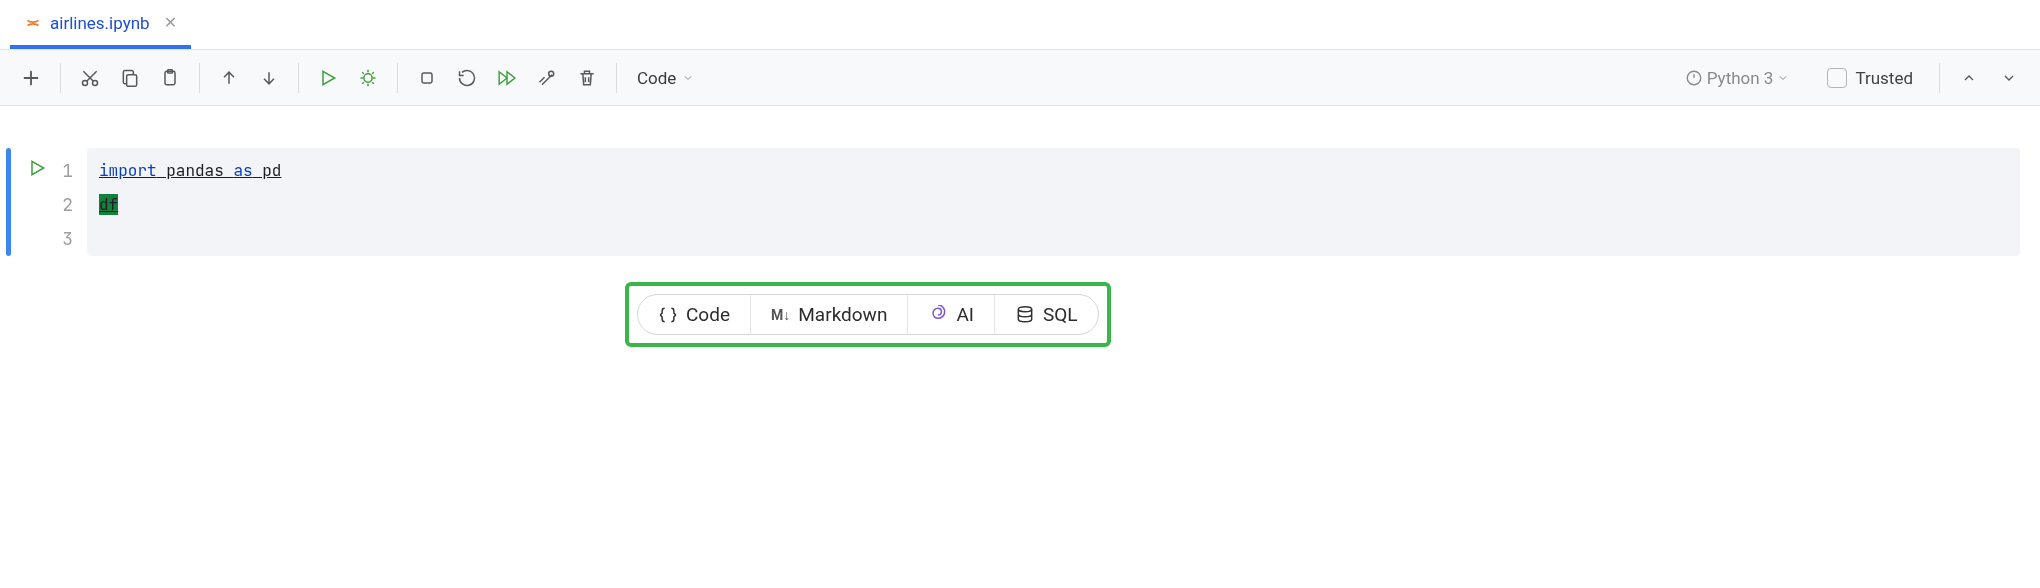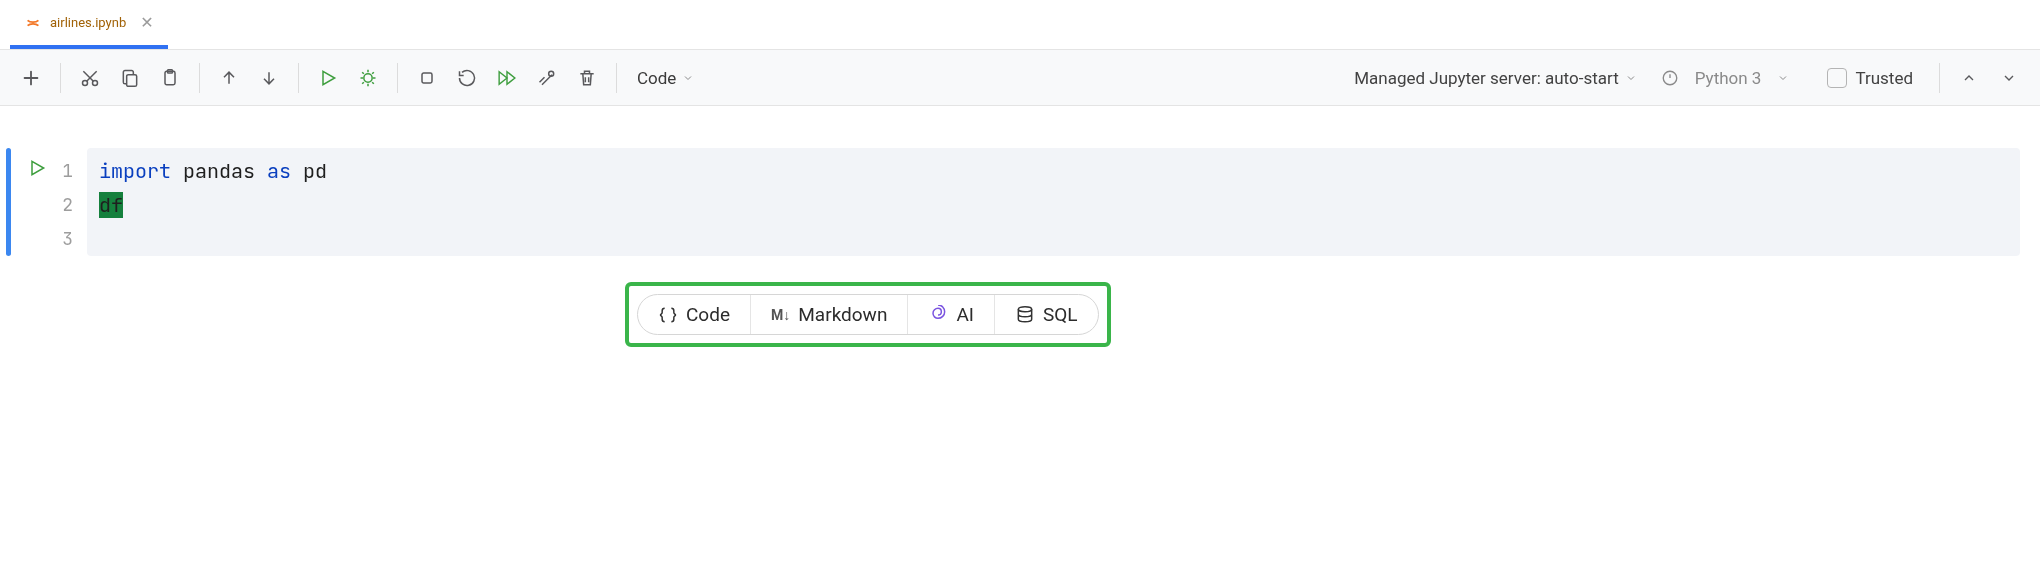--- a/index.html
+++ b/index.html
@@ -31,22 +31,22 @@
     cursor: pointer;
   }
   .tab.active {
     border-bottom: 4px solid #3071f2;
   }
   .tab .file-icon {
     width: 18px; height: 18px;
     display: flex; align-items: center; justify-content: center;
   }
   .tab .file-label {
-    color: #a16207;
-    font-size: 13px;
+    color: #1d4ed8;
+    font-size: 17px;
   }
   .tab .close-x {
     color: #9b9b9b;
     font-size: 16px;
     margin-left: 6px;
   }
 
   
   .toolbar {
     display: flex;
@@ -101,21 +101,21 @@
     align-items: center;
     gap: 6px;
     margin-right: 18px;
     cursor: pointer;
   }
   .kernel-label {
     font-size: 17px;
     color: #8a8a8a;
     display: flex;
     align-items: center;
-    gap: 16px;
+    gap: 4px;
     margin-right: 18px;
     cursor: pointer;
   }
   .trusted {
     display: flex;
     align-items: center;
     gap: 8px;
     font-size: 17px;
     color: #424242;
     margin-right: 14px;
@@ -155,23 +155,24 @@
     font-family: "JetBrains Mono", Menlo, Consolas, monospace;
     font-size: 18px;
     line-height: 34px;
   }
   .code-area {
     flex: 1;
     background: #f2f4f8;
     border-radius: 4px;
     padding: 6px 12px;
     font-family: "JetBrains Mono", Menlo, Consolas, monospace;
-    font-size: 20px;
+    font-size: 16px;
     line-height: 34px;
     margin-right: 20px;
+    text-decoration: underline;
   }
   .kw { color: #0a3fbf; }
   .str{ color: #098a54; }
   .ws { background: #15803d; }
 
   
   .add-cell-popup {
     position: absolute;
     left: 625px;
     top: 282px;
@@ -313,28 +314,20 @@
     <span>Code</span>
     <span class="chev-down-mini">
       <svg width="12" height="12" viewBox="0 0 24 24" fill="none" stroke="currentColor" stroke-width="2">
           <path d="M6 9l6 6 6-6"></path>
         </svg>
     </span>
   </div>
 
   <div class="spacer"></div>
 
-  <div class="server-label">
-    <span>Managed Jupyter server: auto-start</span>
-    <span class="chev-down-mini">
-      <svg width="12" height="12" viewBox="0 0 24 24" fill="none" stroke="currentColor" stroke-width="2">
-          <path d="M6 9l6 6 6-6"></path>
-        </svg>
-    </span>
-  </div>
 
   <div class="kernel-label">
     <span>
       <svg width="18" height="18" viewBox="0 0 24 24" fill="none" stroke="currentColor" stroke-width="1.8">
           <circle cx="12" cy="12" r="9"></circle>
           <path d="M12 7v5"></path>
         </svg>
     </span>
     <span>Python 3</span>
     <span class="chev-down-mini">

